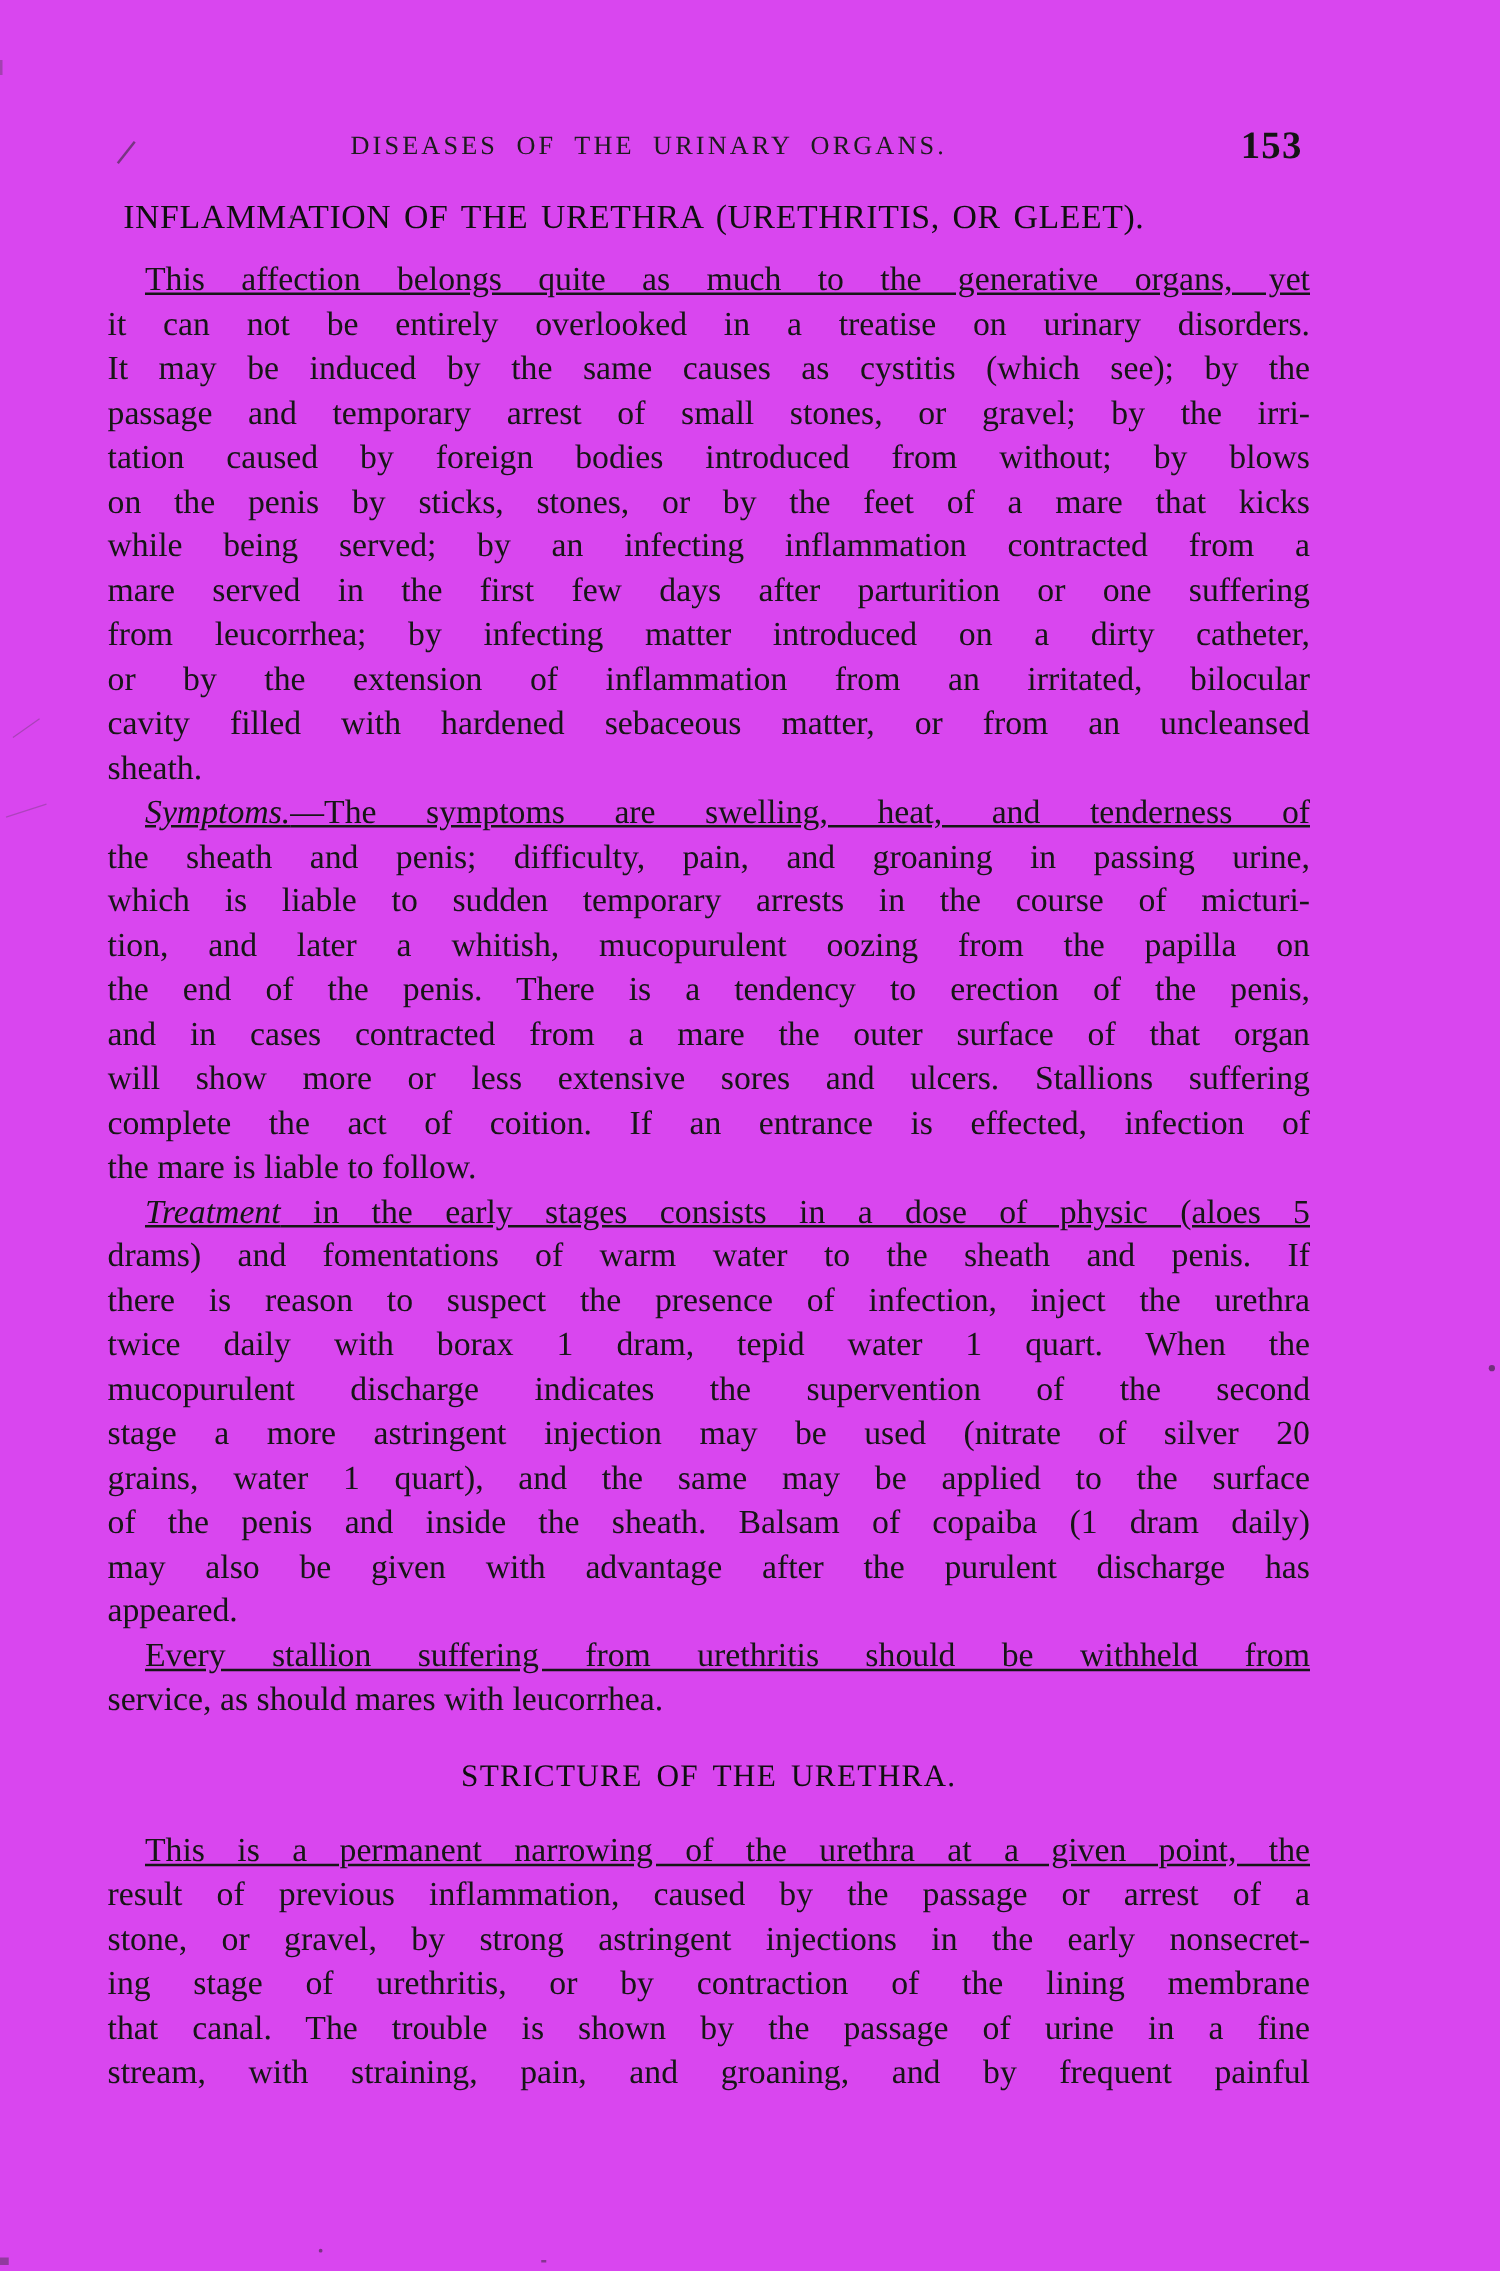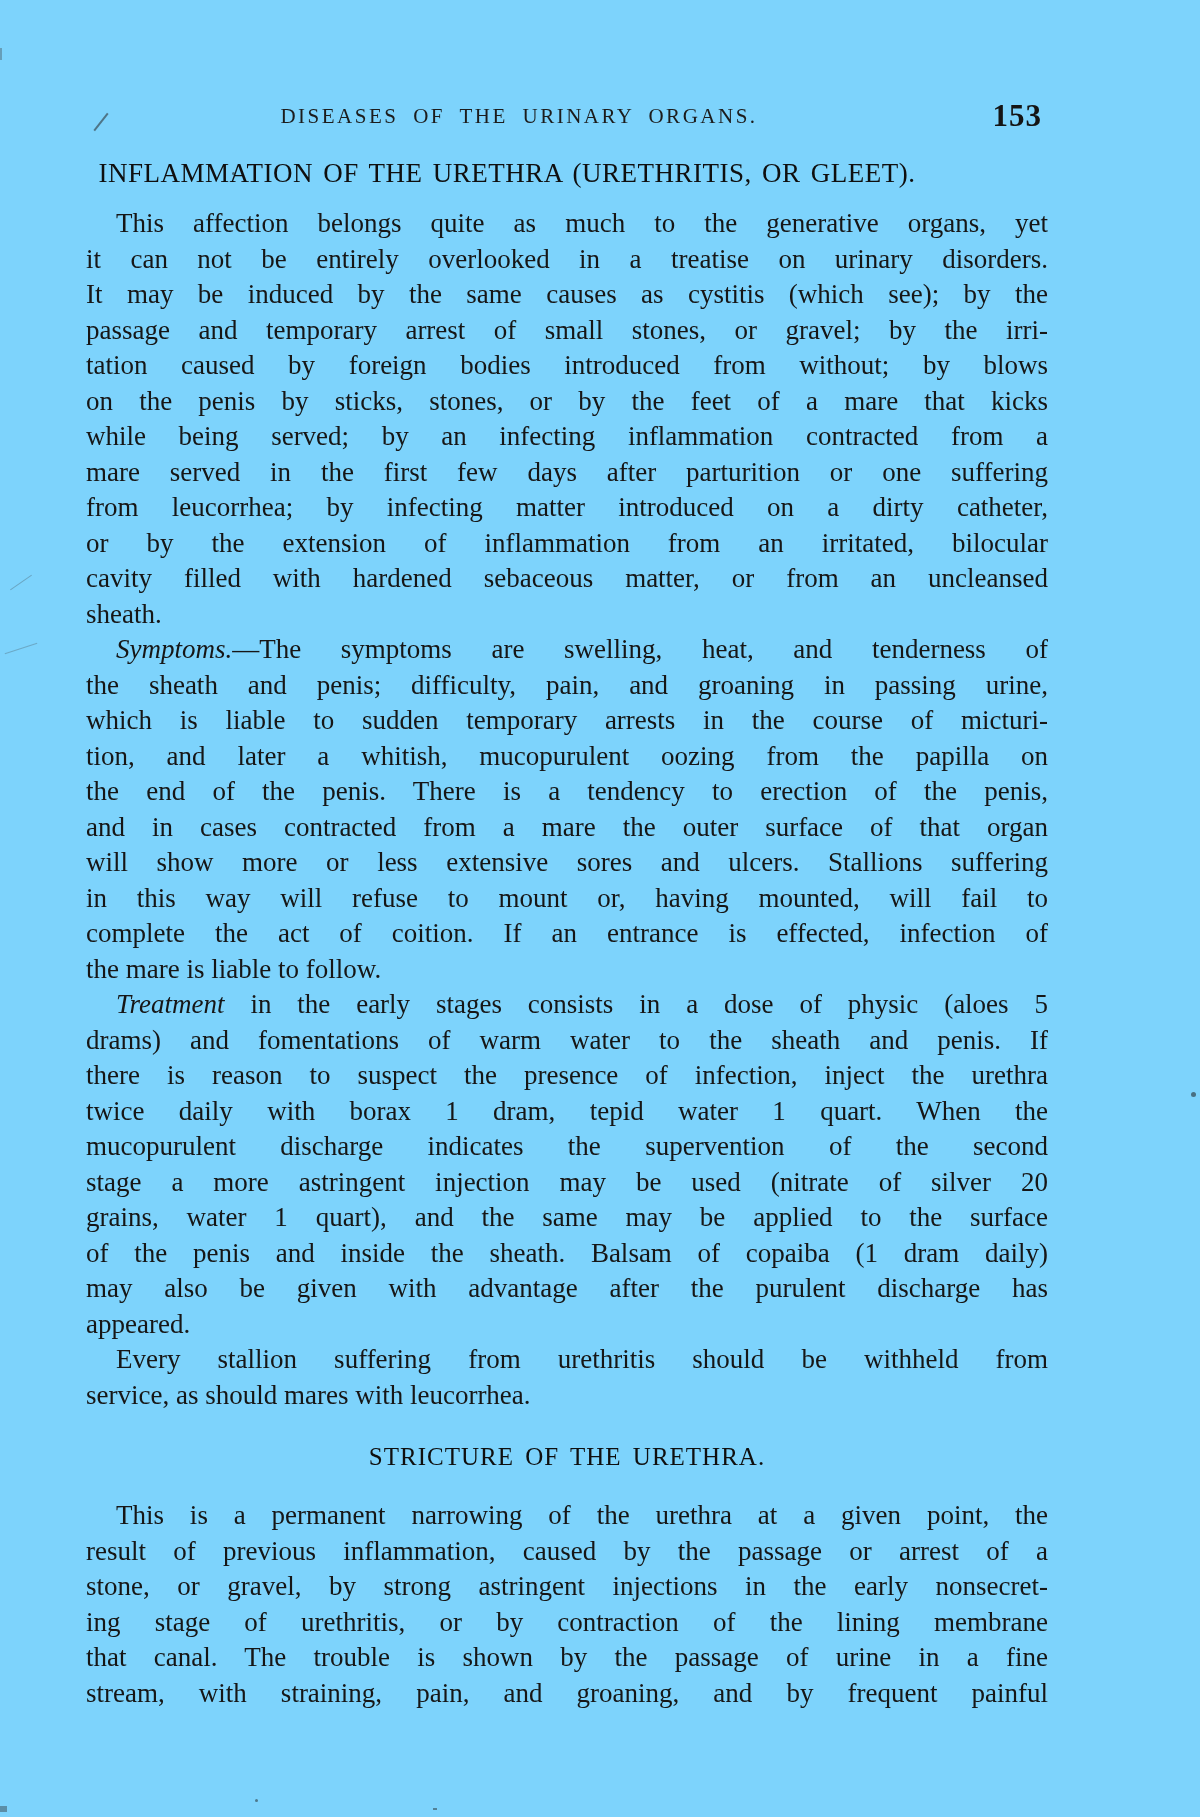--- a/index.html
+++ b/index.html
@@ -1,21 +1,21 @@
 <!DOCTYPE html>
 <html><head>
 <meta charset="utf-8">
 <style>
   html, body { margin: 0; padding: 0; background: #ffffff; }
   .page {
     position: relative;
     width: 1200px;
     height: 1817px;
     box-sizing: border-box;
-    background: #7dd3fc;
+    background: #d946ef;
     color: #161616;
     font-family: "Liberation Serif", serif;
     overflow: hidden;
     padding: 102px 152px 0 86px;
   }
   
   .running-head {
     position: relative;
     height: 34px;
   }
@@ -64,21 +64,21 @@
   .paragraph { margin: 0; }
   .line {
     font-size: 27px;
     line-height: 35.5px;
     height: 35.5px;
     white-space: normal;
     text-align: justify;
     text-align-last: justify;
     overflow: hidden;
   }
-  .line.first { text-indent: 30px; }
+  .line.first { text-indent: 30px; text-decoration: underline; }
   .line.flush { text-align-last: left; }
   .italic { font-style: italic; }
   
   .artifact { position: absolute; pointer-events: none; }
   .a-slash1 { left: 90px; top: 121px; width: 22px; border-top: 2px solid rgba(40,40,40,.55); transform: rotate(-52deg); }
   .a-dot1   { left: 232px; top: 172px; width: 3px; height: 3px; background: rgba(40,40,40,.6); border-radius: 50%; }
   .a-curve1 { left: 8px;  top: 582px; width: 26px; border-top: 1px solid rgba(60,60,60,.3); transform: rotate(-35deg); }
   .a-curve2 { left: 4px;  top: 648px; width: 34px; border-top: 1px solid rgba(60,60,60,.28); transform: rotate(-18deg); }
   .a-edge1  { left: 1191px; top: 1092px; width: 5px; height: 5px; background: rgba(30,30,30,.55); border-radius: 50%; }
   .a-dotb1  { left: 255px; top: 1799px; width: 3px; height: 3px; background: rgba(30,30,30,.5); border-radius: 50%; }
@@ -114,21 +114,20 @@
           <div class="line flush">sheath.</div>
         </div>
         <div class="paragraph">
           <div class="line first"><span class="italic">Symptoms.</span><span>—The symptoms are swelling, heat, and tenderness of</span></div>
           <div class="line">the sheath and penis; difficulty, pain, and groaning in passing urine,</div>
           <div class="line">which is liable to sudden temporary arrests in the course of micturi-</div>
           <div class="line">tion, and later a whitish, mucopurulent oozing from the papilla on</div>
           <div class="line">the end of the penis. There is a tendency to erection of the penis,</div>
           <div class="line">and in cases contracted from a mare the outer surface of that organ</div>
           <div class="line">will show more or less extensive sores and ulcers. Stallions suffering</div>
-          <div class="line">in this way will refuse to mount or, having mounted, will fail to</div>
           <div class="line">complete the act of coition. If an entrance is effected, infection of</div>
           <div class="line flush">the mare is liable to follow.</div>
         </div>
         <div class="paragraph">
           <div class="line first"><span class="italic">Treatment</span><span> in the early stages consists in a dose of physic (aloes 5</span></div>
           <div class="line">drams) and fomentations of warm water to the sheath and penis. If</div>
           <div class="line">there is reason to suspect the presence of infection, inject the urethra</div>
           <div class="line">twice daily with borax 1 dram, tepid water 1 quart. When the</div>
           <div class="line">mucopurulent discharge indicates the supervention of the second</div>
           <div class="line">stage a more astringent injection may be used (nitrate of silver 20</div>

